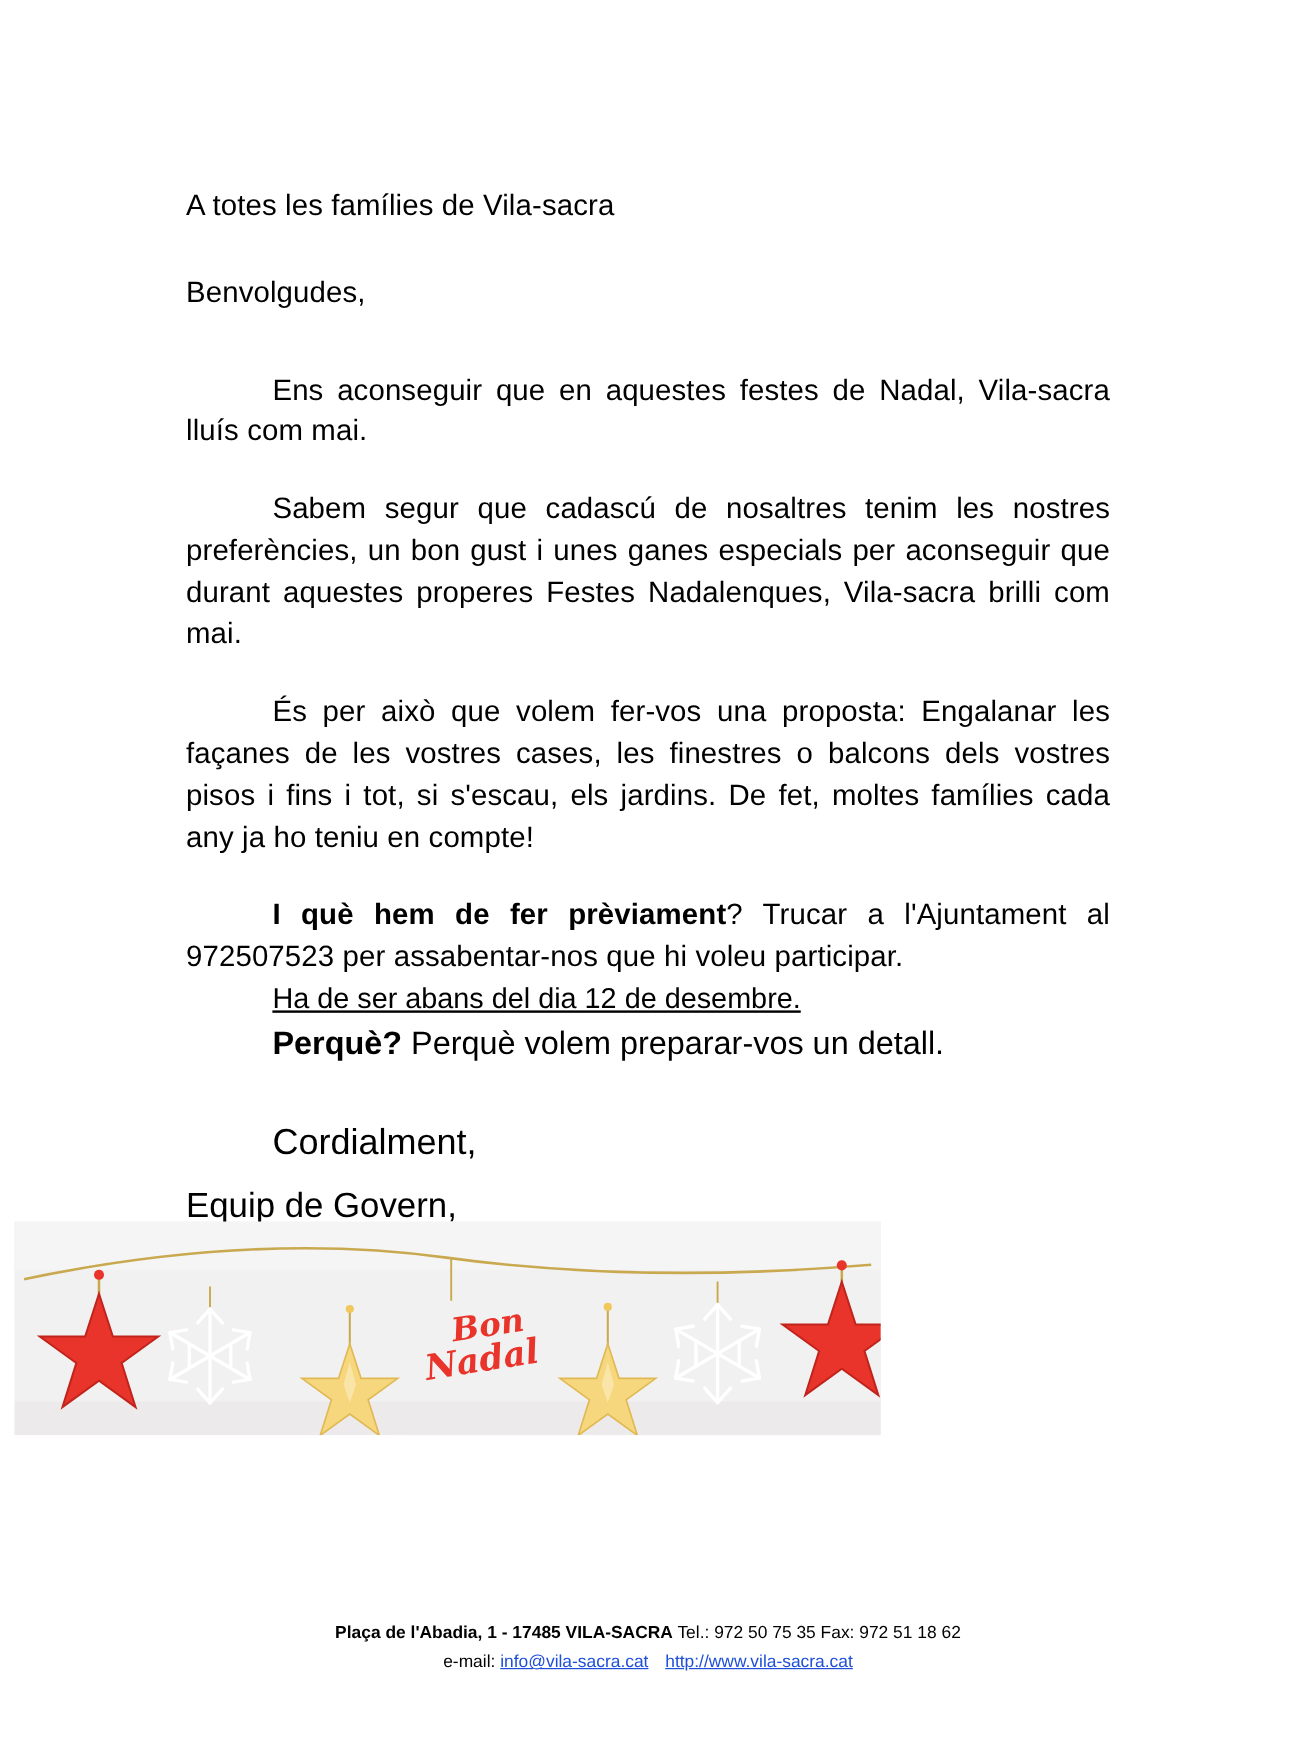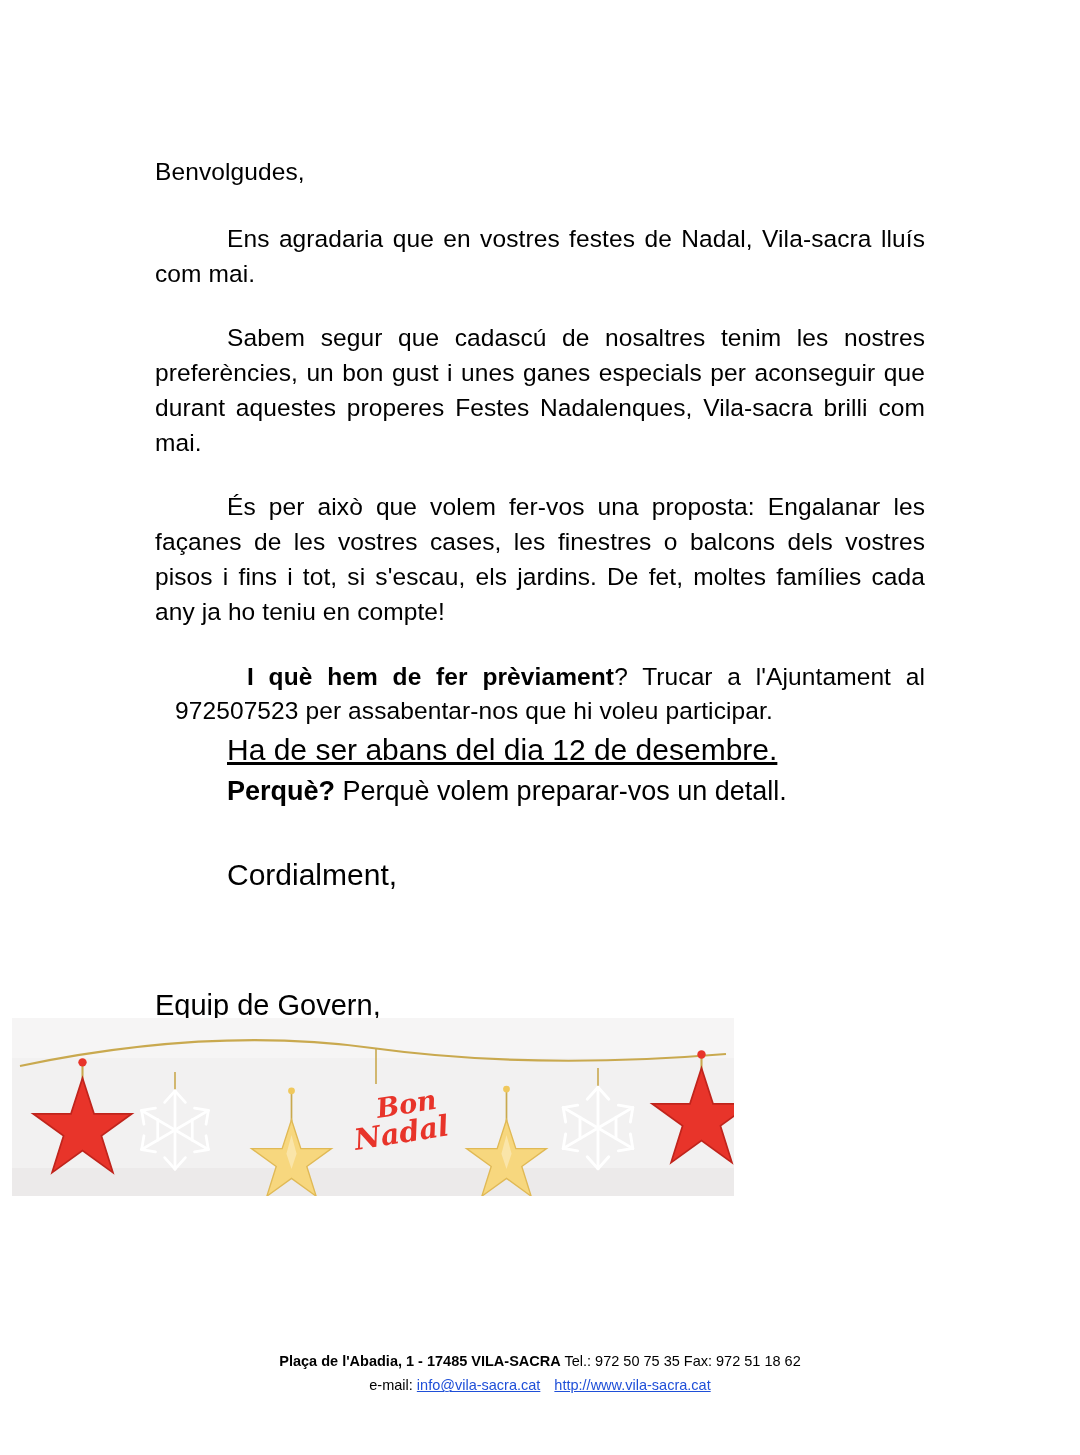--- a/index.html
+++ b/index.html
@@ -39,41 +39,40 @@
   .para.no-indent {
     text-indent: 0;
   }
 
   .para.indent {
     text-indent: 72px;
   }
 
   .para.tight {
     margin-bottom: 0;
-    margin-left: 20px;
   }
 
   .para.salutation {
     margin-bottom: 38px;
   }
 
   .para.greeting {
-    margin-bottom: 32px;
+    margin-bottom: 46px;
   }
 
   .bold {
     font-weight: bold;
   }
 
   .underline {
     text-decoration: underline;
   }
 
   .line-underlined {
-    font-size: 30px;
+    font-size: 24px;
     line-height: 1.42;
     margin: 0;
     text-indent: 72px;
   }
 
   .line-plain {
     font-size: 27px;
     line-height: 1.42;
     margin: 0;
     text-indent: 72px;
@@ -142,24 +141,25 @@
     width: 14px;
   }
 </style>
 </head>
 <body>
 
 <div class="page">
 
   <div class="letter-body">
 
+    <p class="para salutation no-indent">A totes les famílies de Vila-sacra</p>
 
     <p class="para greeting no-indent">Benvolgudes,</p>
 
-    <p class="para indent">Ens agradaria que en vostres festes de Nadal, Vila-sacra lluís com mai.</p>
+    <p class="para indent">Ens aconseguir que en aquestes festes de Nadal, Vila-sacra lluís com mai.</p>
 
     <p class="para indent">Sabem segur que cadascú de nosaltres tenim les nostres preferències, un bon gust i unes ganes especials per aconseguir que durant aquestes properes Festes Nadalenques, Vila-sacra brilli com mai.</p>
 
     <p class="para indent">És per això que volem fer-vos una proposta: Engalanar les façanes de les vostres cases, les finestres o balcons dels vostres pisos i fins i tot, si s'escau, els jardins. De fet, moltes famílies cada any ja ho teniu en compte!</p>
 
     <p class="para tight indent"><span class="bold">I què hem de fer prèviament</span><span>? Trucar a l'Ajuntament al 972507523 per assabentar-nos que hi voleu participar.</span></p>
 
     <p class="line-underlined"><span class="underline">Ha de ser abans del dia 12 de desembre.</span></p>
 
     <p class="line-plain"><span class="bold">Perquè?</span><span> Perquè volem preparar-vos un detall.</span></p>

